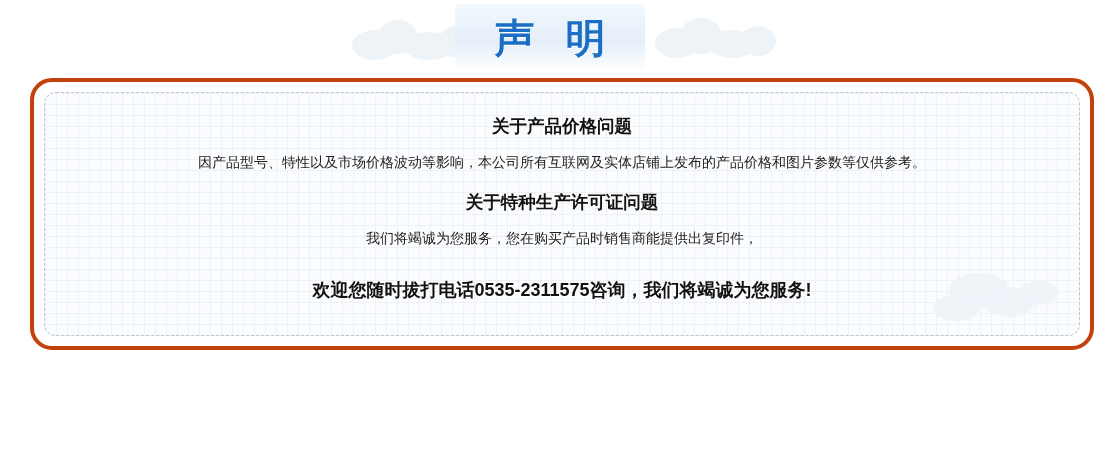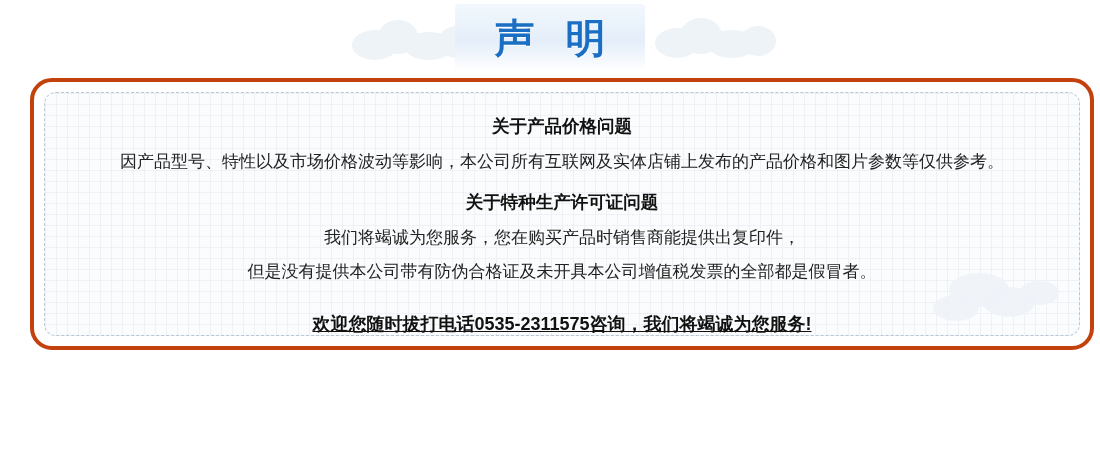--- a/index.html
+++ b/index.html
@@ -116,21 +116,21 @@
   .cloud-bg.b1 { right: 70px; bottom: 28px; width: 60px; height: 34px; }
   .cloud-bg.b2 { right: 44px; bottom: 18px; width: 52px; height: 30px; }
   .cloud-bg.b3 { right: 100px; bottom: 14px; width: 46px; height: 26px; }
   .cloud-bg.b4 { right: 20px; bottom: 30px; width: 40px; height: 24px; }
 
   .line {
     position: relative;
     z-index: 2;
     text-align: center;
     color: #222222;
-    font-size: 17px;
+    font-size: 14px;
     line-height: 34px;
     white-space: nowrap;
   }
 
   .line.heading {
     font-weight: bold;
     color: #111111;
     font-size: 17.5px;
     margin-top: 2px;
     margin-bottom: 2px;
@@ -143,21 +143,20 @@
   .line.spacer-top {
     margin-top: 6px;
     text-align: center;
   }
 
   .line.footer {
     font-weight: bold;
     font-size: 18px;
     margin-top: 18px;
     color: #111111;
-    text-decoration: underline;
   }
 
   .phone {
     color: #111111;
     font-weight: bold;
   }
 </style>
 </head>
 <body>
 
@@ -184,21 +183,20 @@
       <span class="cloud-bg b1"></span>
       <span class="cloud-bg b2"></span>
       <span class="cloud-bg b3"></span>
       <span class="cloud-bg b4"></span>
 
       <div class="line heading">关于产品价格问题</div>
       <div class="line body">因产品型号、特性以及市场价格波动等影响，本公司所有互联网及实体店铺上发布的产品价格和图片参数等仅供参考。</div>
 
       <div class="line heading spacer-top">关于特种生产许可证问题</div>
       <div class="line body">我们将竭诚为您服务，您在购买产品时销售商能提供出复印件，</div>
-      <div class="line body">但是没有提供本公司带有防伪合格证及未开具本公司增值税发票的全部都是假冒者。</div>
 
       <div class="line footer">
         <span>欢迎您随时拔打电话</span><span class="phone">0535-2311575</span><span>咨询，我们将竭诚为您服务!</span>
       </div>
 
     </div>
   </div>
 
 </div>
 

